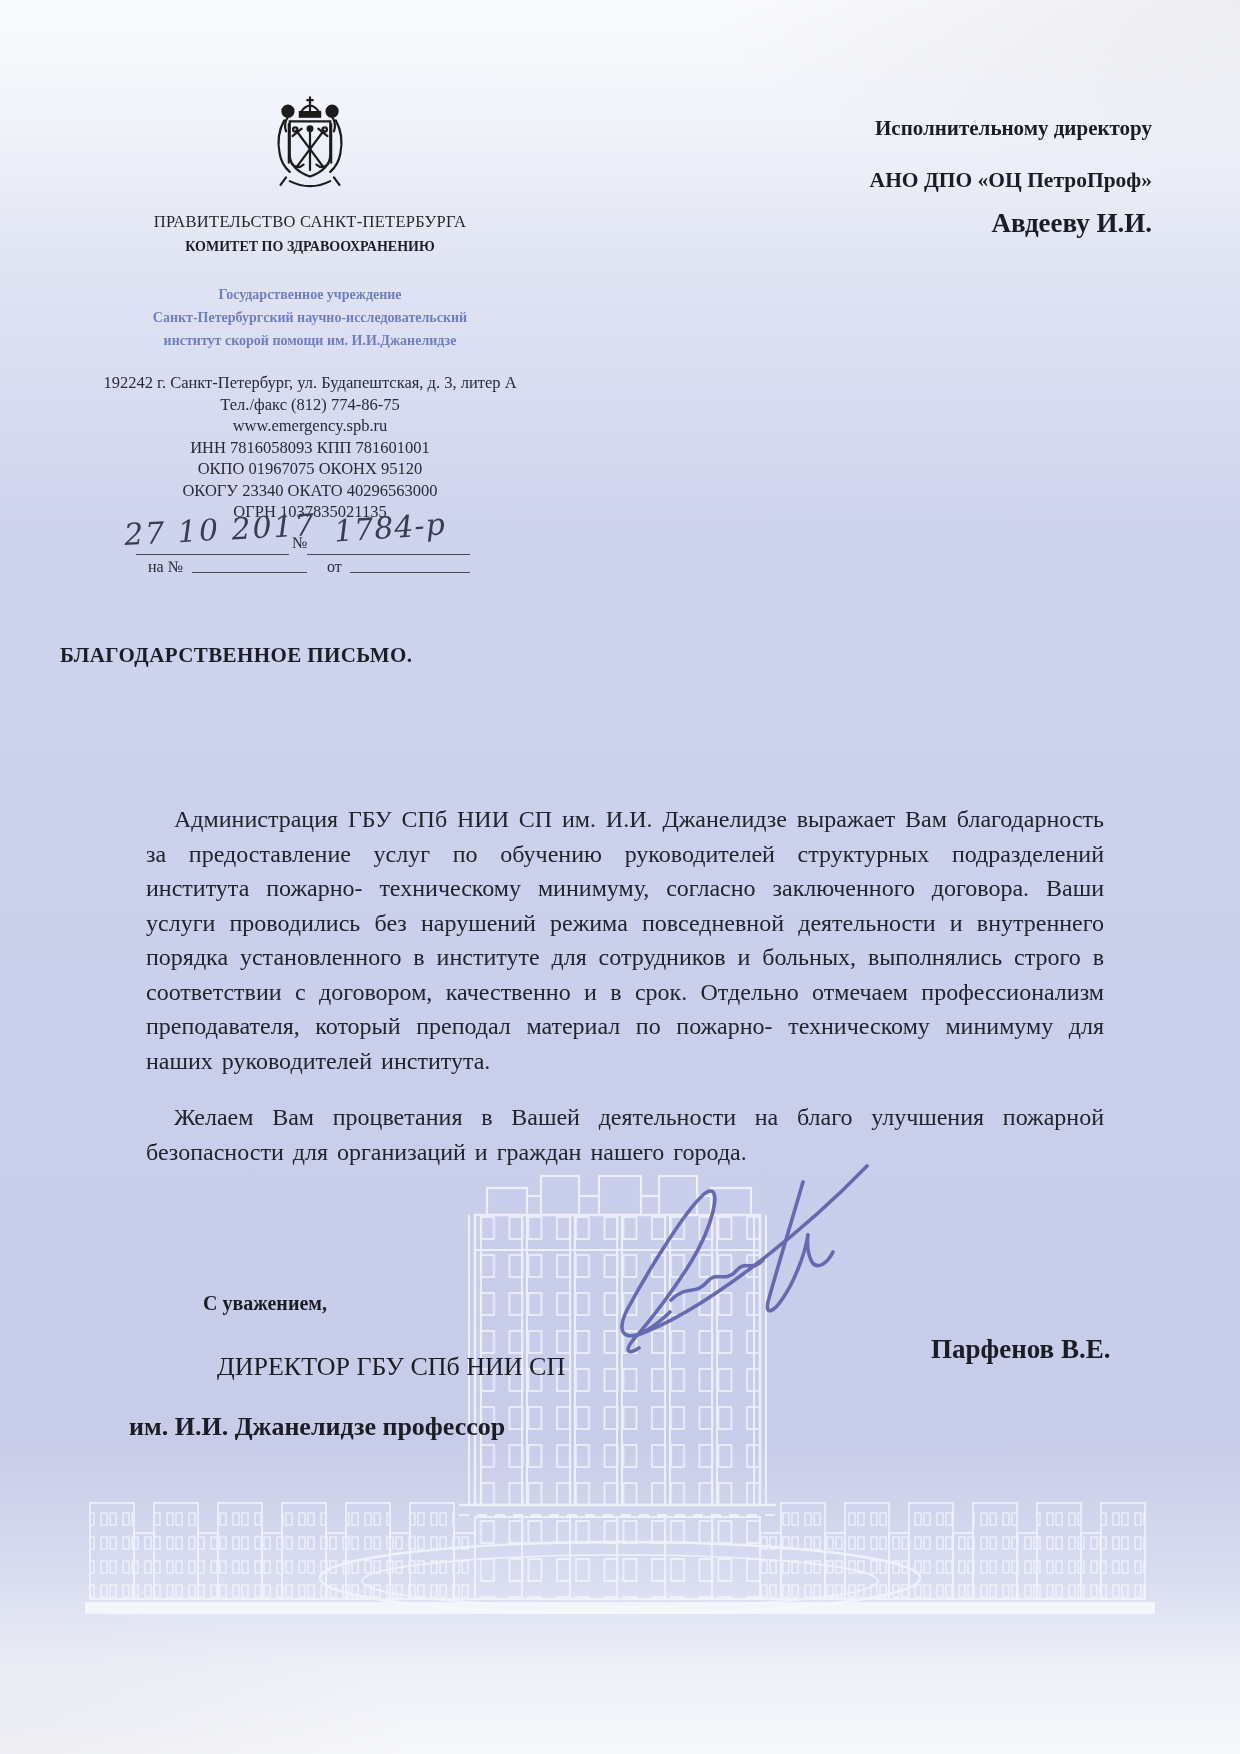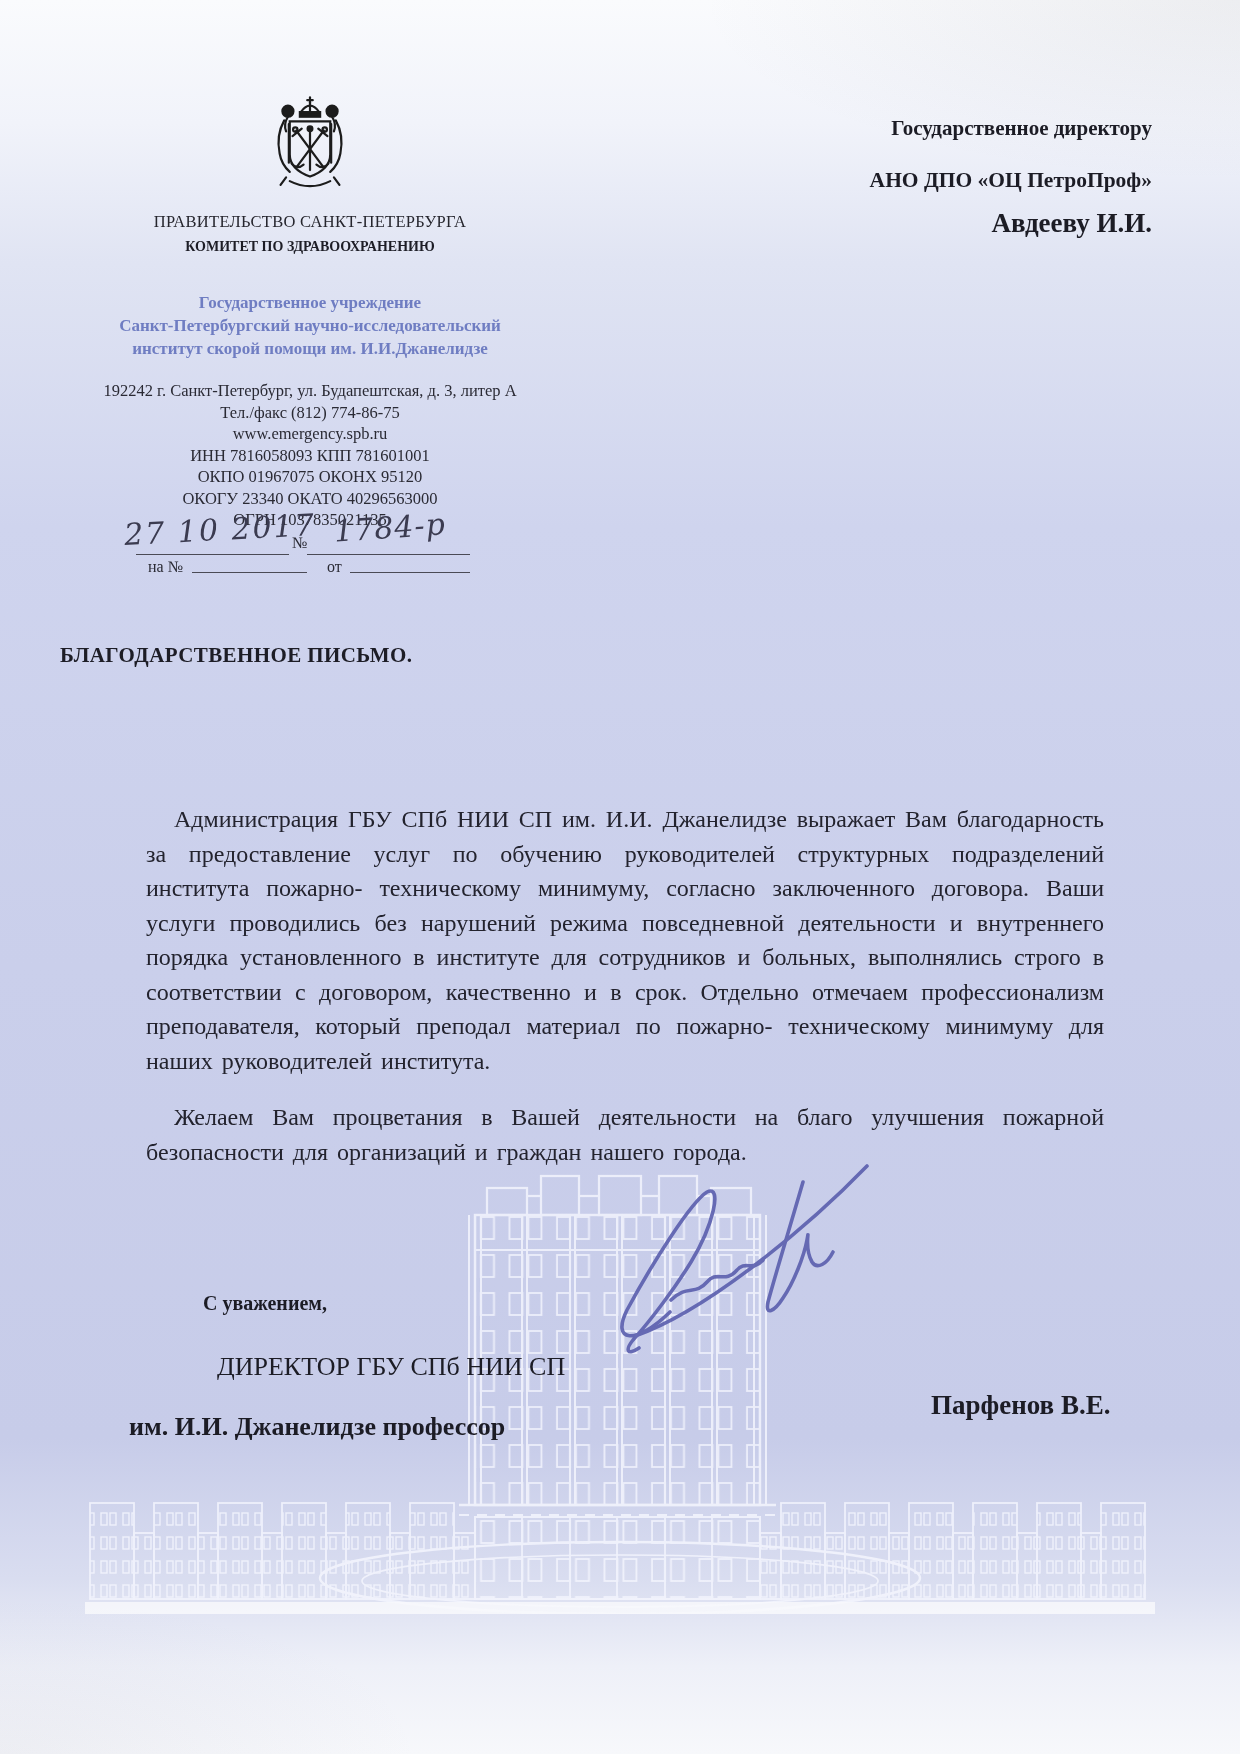--- a/index.html
+++ b/index.html
@@ -18,21 +18,21 @@
     content:"";position:absolute;inset:0;pointer-events:none;
     background:
       radial-gradient(900px 300px at 100% 0%, rgba(120,120,130,0.10), transparent 60%),
       radial-gradient(700px 260px at 0% 100%, rgba(120,120,150,0.08), transparent 60%);
   }
   
   .hdr-left{position:absolute;left:60px;top:96px;width:500px;text-align:center;z-index:2;}
   .emblem{display:block;margin:0 auto;}
   .gov-line{margin-top:12px;font-size:16.5px;letter-spacing:.3px;color:#26262e;}
   .committee-line{margin-top:7px;font-size:14px;font-weight:bold;color:#1d1d26;}
-  .inst-block{margin-top:36px;font-weight:bold;font-size:17px;line-height:23px;color:#6f7dc2;}
+  .inst-block{margin-top:28px;font-weight:bold;font-size:14px;line-height:23px;color:#6f7dc2;}
   .addr-block{margin-top:20px;font-size:16.5px;line-height:21.5px;color:#2a2a34;}
   
   .ref-block{position:absolute;left:118px;top:520px;width:372px;height:62px;z-index:3;font-size:16px;color:#2a2a34;}
   .hw{font-style:italic;font-family:"DejaVu Serif",serif;color:#3b3b50;}
   .hw-date{position:absolute;left:6px;top:-8px;font-size:30px;transform:rotate(-3deg);letter-spacing:2px;}
   .hw-num{position:absolute;left:216px;top:-10px;font-size:30px;transform:rotate(-4deg);letter-spacing:1px;}
   .ref-no{position:absolute;left:174px;top:14px;}
   .u{position:absolute;border-top:1.5px solid #4a4a55;}
   .u1{left:18px;top:34px;width:153px;}
   .u2{left:189px;top:34px;width:163px;}
@@ -50,21 +50,21 @@
          font-size:21px;font-weight:bold;letter-spacing:.4px;color:#1d1d26;z-index:2;}
   
   .body-text{position:absolute;left:146px;top:802px;width:958px;z-index:2;
              font-size:24px;line-height:34.5px;text-align:justify;color:#23232e;}
   .body-text p{margin:0;text-indent:28px;word-spacing:3px;}
   .body-text p + p{margin-top:22px;}
   
   .regards {position:absolute;left:203px;top:1292px;font-size:20px;font-weight:bold;z-index:2;color:#1c1c25;}
   .pos1    {position:absolute;left:217px;top:1352px;font-size:26px;font-weight:normal;z-index:2;color:#1c1c25;}
   .pos2    {position:absolute;left:129px;top:1392px;font-size:26px;font-weight:bold;z-index:2;color:#1c1c25;margin-top:20px;}
-  .sig-name{position:absolute;left:931px;top:1390px;font-size:27px;font-weight:bold;z-index:2;color:#1c1c25;}
+  .sig-name{position:absolute;left:931px;top:1334px;font-size:27px;font-weight:bold;z-index:2;color:#1c1c25;}
   
   .watermark{position:absolute;left:75px;top:1172px;width:1090px;height:442px;z-index:1;}
   .signature{position:absolute;left:575px;top:1150px;width:300px;height:230px;z-index:4;}
 </style>
 </head>
 <body>
 
 <div class="page">
 
   <div class="hdr-left">
@@ -130,21 +130,21 @@
     <span class="hw hw-num">1784-р</span>
     <span class="u u1"></span>
     <span class="u u2"></span>
     <span class="ref-na">на №</span>
     <span class="u u3"></span>
     <span class="ref-ot">от</span>
     <span class="u u4"></span>
   </div>
 
   <div class="hdr-right">
-    <div class="rcp1">Государственное директору</div>
+    <div class="rcp1">Исполнительному директору</div>
     <div class="rcp2">АНО ДПО «ОЦ ПетроПроф»</div>
     <div class="rcp3">Авдееву И.И.</div>
   </div>
 
   <div class="title">БЛАГОДАРСТВЕННОЕ ПИСЬМО.</div>
 
   <div class="body-text">
     <p>Администрация ГБУ СПб НИИ СП им. И.И. Джанелидзе выражает Вам благодарность за предоставление услуг по обучению руководителей структурных подразделений института пожарно- техническому минимуму, согласно заключенного договора. Ваши услуги проводились без нарушений режима повседневной деятельности и внутреннего порядка установленного в институте для сотрудников и больных, выполнялись строго в соответствии с договором, качественно и в срок. Отдельно отмечаем профессионализм преподавателя, который преподал материал по пожарно- техническому минимуму для наших руководителей института.</p>
     <p>Желаем Вам процветания в Вашей деятельности на благо улучшения пожарной безопасности для организаций и граждан нашего города.</p>
   </div>

